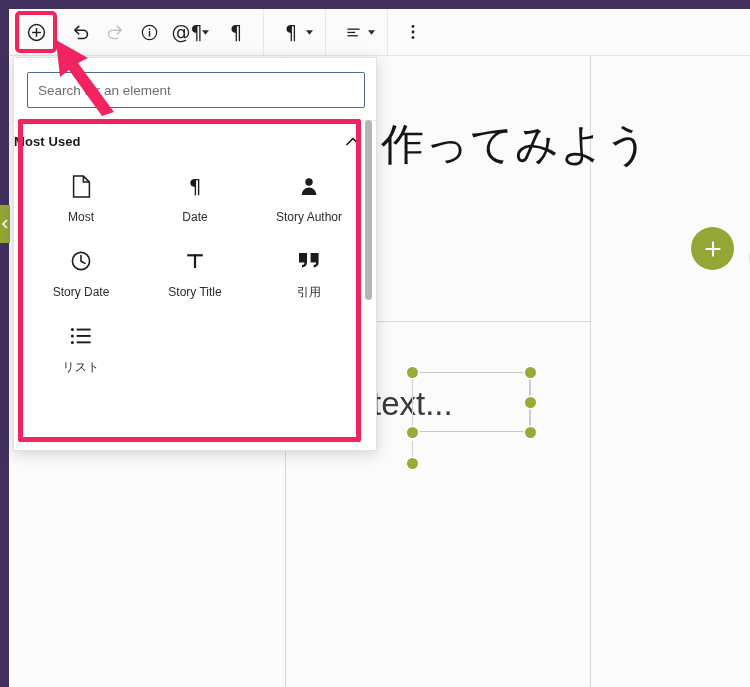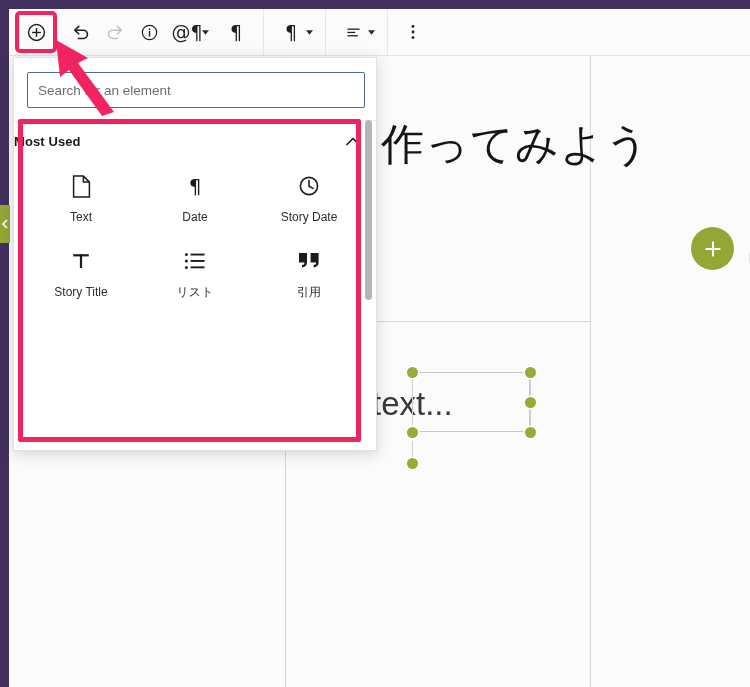--- a/index.html
+++ b/index.html
@@ -393,76 +393,85 @@
 
     <div class="grid">
 
       <div class="cell">
         <span class="cell-icon">
           <svg width="19" height="23" viewBox="0 0 19 23">
             <path d="M1.6 1.1 H11.4 L17.4 7.1 V21.9 H1.6 Z" fill="none" stroke="#1c1c1f" stroke-width="1.5"></path>
             <path d="M11.4 1.1 V7.1 H17.4" fill="none" stroke="#1c1c1f" stroke-width="1.5"></path>
           </svg>
         </span>
-        <span class="cell-label">Text</span>
+        <span class="cell-label">Most</span>
       </div>
 
       <div class="cell">
         <span class="cell-icon">
           <span class="txt">¶</span>
         </span>
         <span class="cell-label">Date</span>
       </div>
 
 
 
+      <div class="cell">
+        <span class="cell-icon">
+          <svg width="20" height="21" viewBox="0 0 20 21">
+            <circle cx="10" cy="6" r="3.7" fill="#1c1c1f"></circle>
+            <path d="M2.6 19 a7.4 7.4 0 0 1 14.8 0 Z" fill="#1c1c1f"></path>
+          </svg>
+        </span>
+        <span class="cell-label">Story Author</span>
+      </div>
 
       <div class="cell">
         <span class="cell-icon">
           <svg width="22" height="22" viewBox="0 0 22 22">
             <circle cx="11" cy="11" r="8.6" fill="none" stroke="#1c1c1f" stroke-width="1.6"></circle>
             <polyline points="11,5.6 11,11.2 15,13.4" fill="none" stroke="#1c1c1f" stroke-width="1.6" stroke-linecap="round" stroke-linejoin="round"></polyline>
           </svg>
         </span>
         <span class="cell-label">Story Date</span>
       </div>
 
       <div class="cell">
         <span class="cell-icon">
           <svg width="20" height="20" viewBox="0 0 20 20">
             <rect x="2.2" y="3.2" width="15.6" height="2.2" fill="#1c1c1f"></rect>
             <rect x="8.9" y="3.2" width="2.2" height="13.8" fill="#1c1c1f"></rect>
           </svg>
         </span>
         <span class="cell-label">Story Title</span>
+      </div>
+
+      <div class="cell">
+        <span class="cell-icon">
+          <svg width="24" height="16" viewBox="0 0 24 16">
+            <path d="M2 0 h8 v9.5 a5 5 0 0 1 -5 5 v-2.6 a2.5 2.5 0 0 0 2.5 -2.5 h-5.5 Z" fill="#1c1c1f"></path>
+            <path d="M13.6 0 h8 v9.5 a5 5 0 0 1 -5 5 v-2.6 a2.5 2.5 0 0 0 2.5 -2.5 h-5.5 Z" fill="#1c1c1f"></path>
+          </svg>
+        </span>
+        <span class="cell-label">引用</span>
       </div>
 
       <div class="cell">
         <span class="cell-icon">
           <svg width="22" height="18" viewBox="0 0 22 18">
             <circle cx="2.4" cy="2.6" r="1.5" fill="#1c1c1f"></circle>
             <circle cx="2.4" cy="9" r="1.5" fill="#1c1c1f"></circle>
             <circle cx="2.4" cy="15.4" r="1.5" fill="#1c1c1f"></circle>
             <rect x="6.6" y="1.6" width="14" height="1.9" fill="#1c1c1f"></rect>
             <rect x="6.6" y="8" width="14" height="1.9" fill="#1c1c1f"></rect>
             <rect x="6.6" y="14.4" width="14" height="1.9" fill="#1c1c1f"></rect>
           </svg>
         </span>
         <span class="cell-label">リスト</span>
       </div>
-
-      <div class="cell">
-        <span class="cell-icon">
-          <svg width="24" height="16" viewBox="0 0 24 16">
-            <path d="M2 0 h8 v9.5 a5 5 0 0 1 -5 5 v-2.6 a2.5 2.5 0 0 0 2.5 -2.5 h-5.5 Z" fill="#1c1c1f"></path>
-            <path d="M13.6 0 h8 v9.5 a5 5 0 0 1 -5 5 v-2.6 a2.5 2.5 0 0 0 2.5 -2.5 h-5.5 Z" fill="#1c1c1f"></path>
-          </svg>
-        </span>
-        <span class="cell-label">引用</span>
-      </div>
     </div>
 
     <div class="panel-scroll-track"></div>
     <div class="panel-scroll-thumb"></div>
   </div>
 
   <div class="anno-box"></div>
 
   <svg class="anno-arrow" viewBox="0 0 110 78">
     <path d="M4 2 L36 20 L26 25 L62 74 L50 78 L17 32 L8 39 Z" fill="#f2245f"></path>

